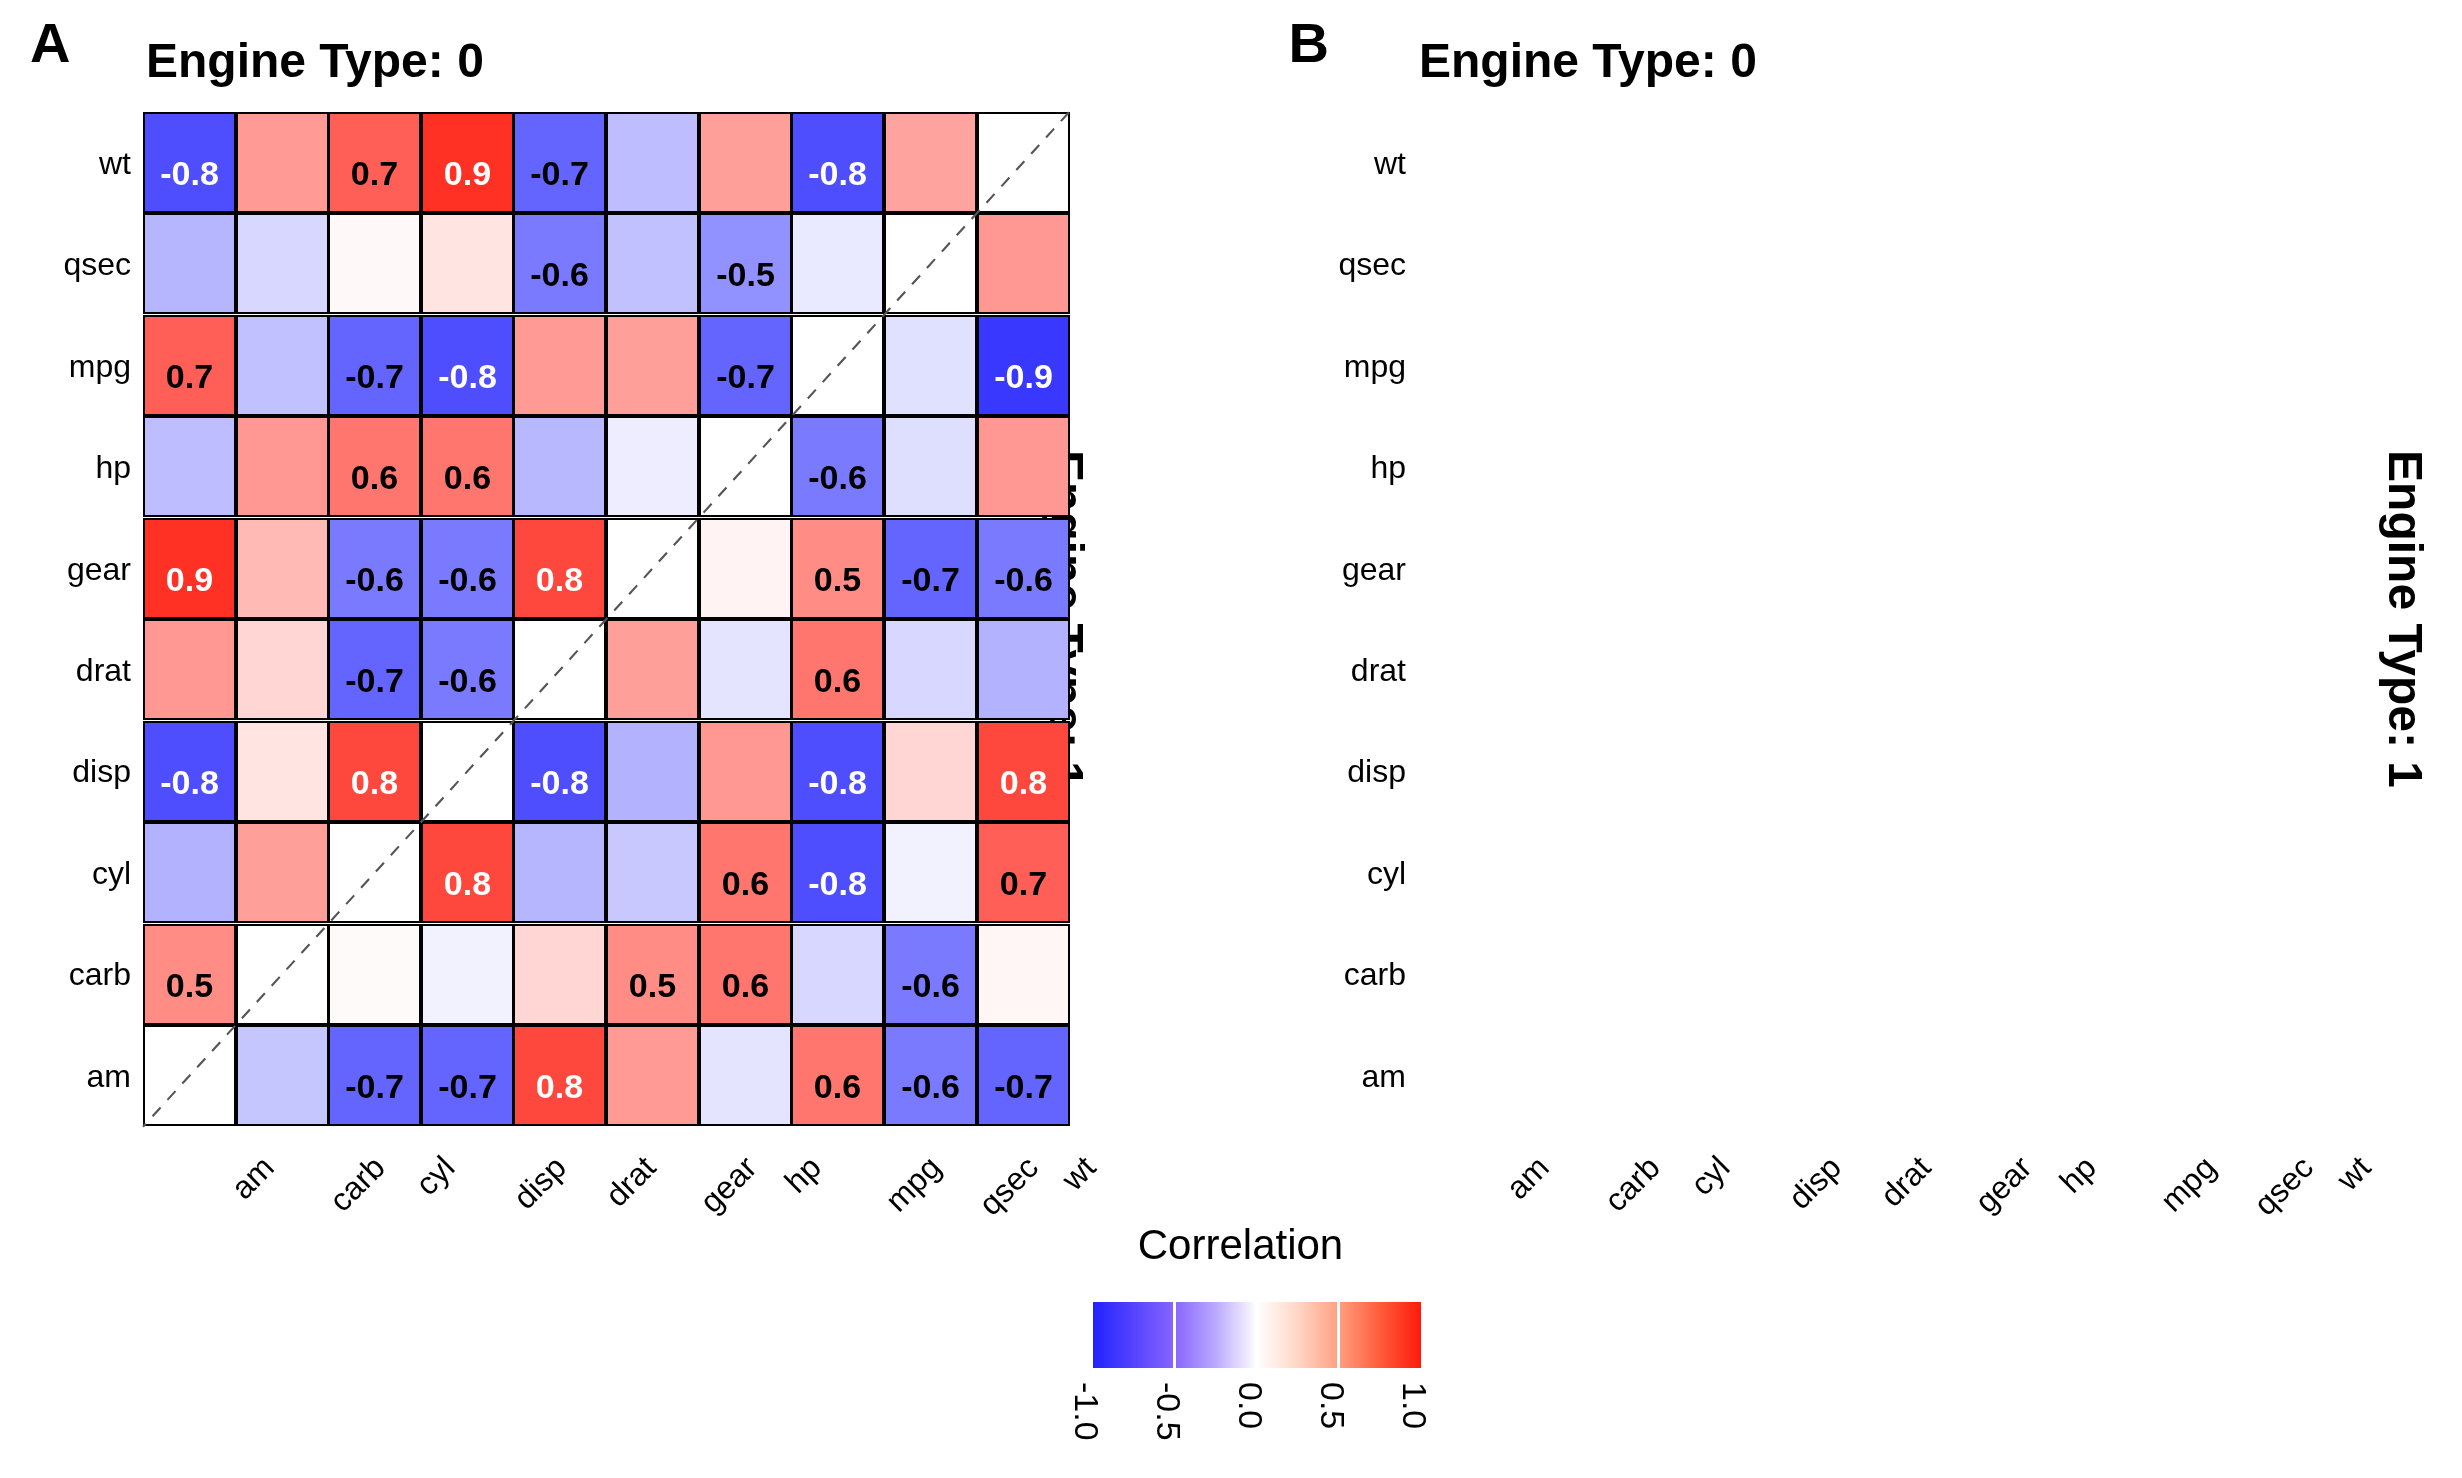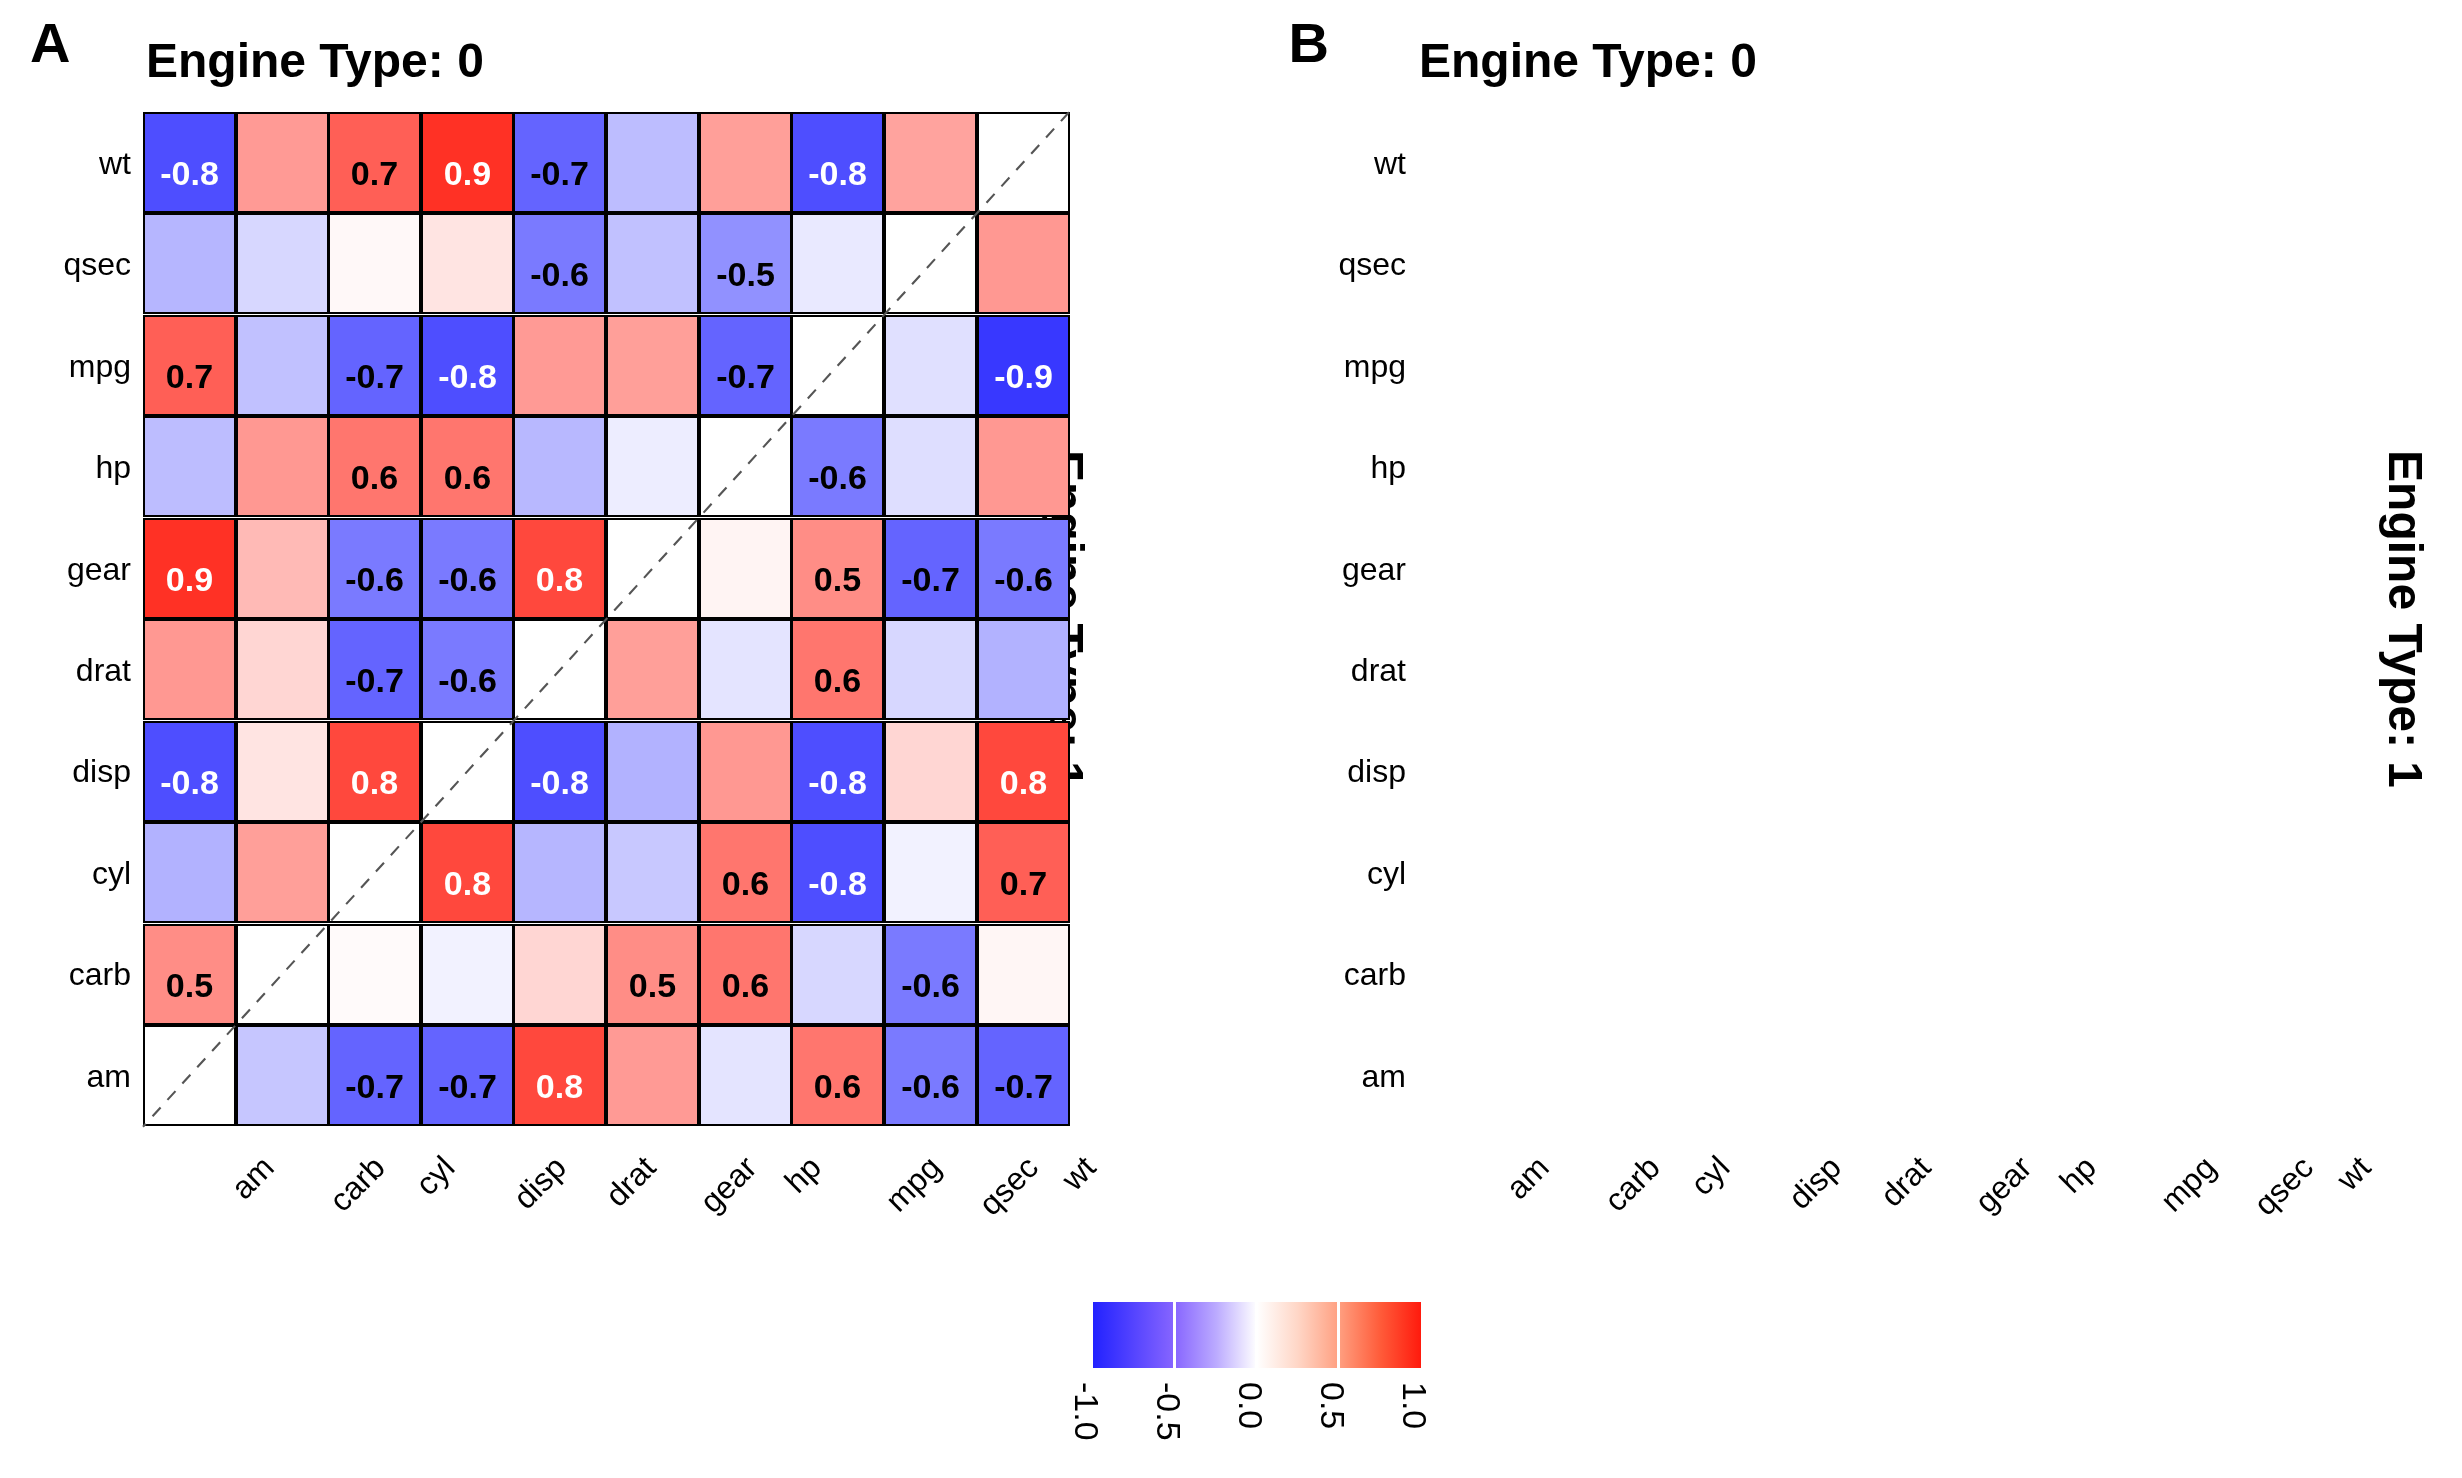--- a/index.html
+++ b/index.html
@@ -348,20 +348,21 @@
       <div class="col-label" style="left: 439px; top: 8.5px;">drat</div>
       <div class="col-label" style="left: 531px; top: 8.5px;">gear</div>
       <div class="col-label" style="left: 624px; top: 8.5px;">hp</div>
       <div class="col-label" style="left: 717px; top: 8.5px;">mpg</div>
       <div class="col-label" style="left: 809px; top: 8.5px;">qsec</div>
       <div class="col-label" style="left: 902px; top: 8.5px;">wt</div>
     </div>
 </div>
 
 <div id="legend">
+  <div id="legend-title">Correlation</div>
   <div id="legend-bar"></div>
 <div class="legend-tick-label" style="left: 61px;">-1.0</div>
     <div class="legend-tick" style="left: 128px;"></div>
     <div class="legend-tick-label" style="left: 143px;">-0.5</div>
     <div class="legend-tick" style="left: 210px;"></div>
     <div class="legend-tick-label" style="left: 225px;">0.0</div>
     <div class="legend-tick" style="left: 292px;"></div>
     <div class="legend-tick-label" style="left: 307px;">0.5</div>
     <div class="legend-tick-label" style="left: 389px;">1.0</div>
   </div>

